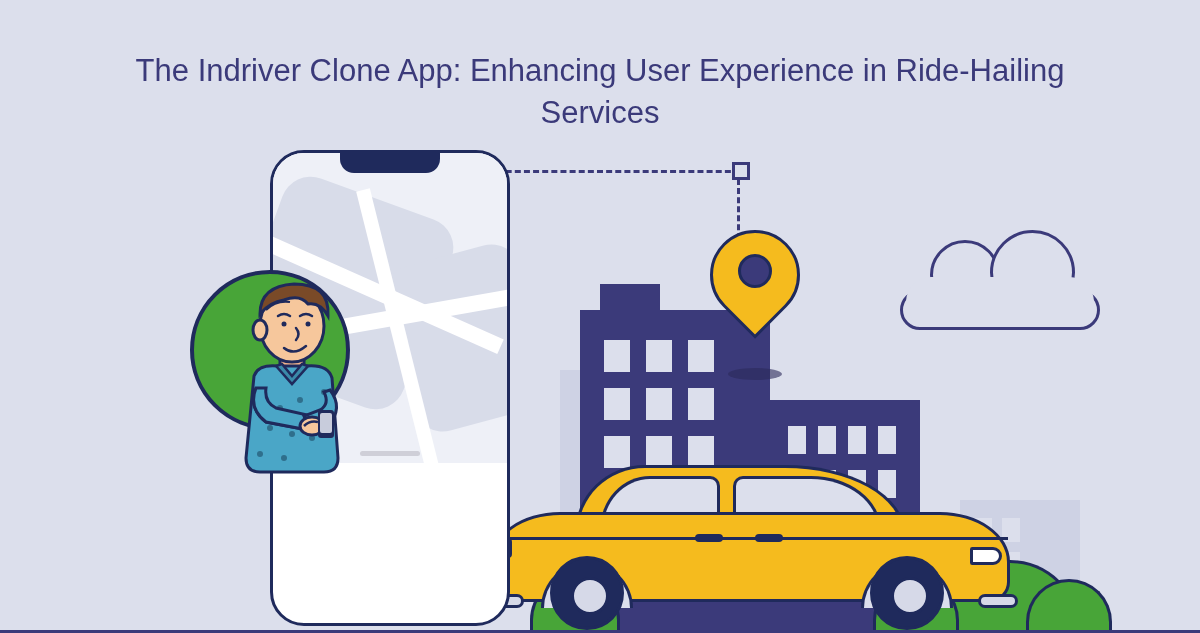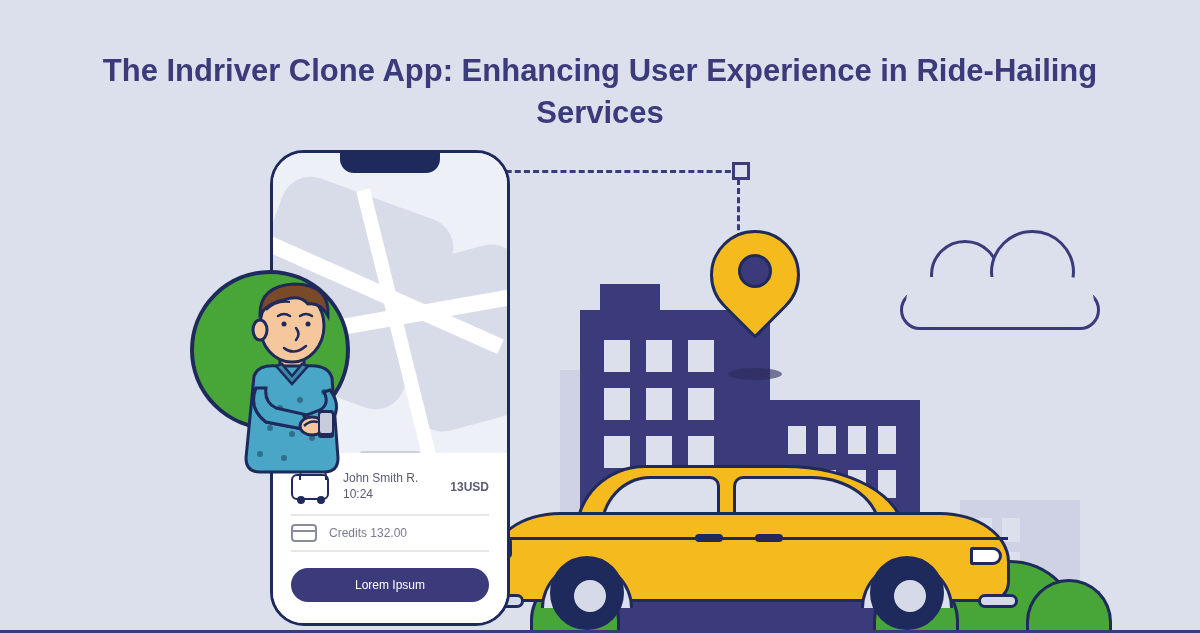--- a/index.html
+++ b/index.html
@@ -12,21 +12,21 @@
       overflow: hidden;
     }
     .heading {
       position: absolute;
       top: 50px;
       left: 0;
       width: 100%;
       text-align: center;
       color: #3b3a7a;
       font-size: 31px;
-      font-weight: 700;
+      font-weight: 400;
       line-height: 1.35;
       padding: 0 80px;
     }
     .stage {
       position: absolute;
       top: 150px;
       left: 0;
       width: 1200px;
       height: 483px;
     }
@@ -648,35 +648,20 @@
   <div class="phone">
     <div class="phone-map">
       <div class="map-blob1"></div>
       <div class="map-blob2"></div>
       <div class="map-line ml1"></div>
       <div class="map-line ml2"></div>
       <div class="map-line ml3"></div>
     </div>
     <div class="phone-notch"></div>
     <div class="phone-tab"></div>
-    <div class="phone-panel">
-      <div class="panel-row">
-        <div class="ride-icon"></div>
-        <div class="ride-info">
-          <div>John Smith R.</div>
-          <div>10:24</div>
-        </div>
-        <div class="ride-price">13USD</div>
-      </div>
-      <div class="credits-row">
-        <div class="credit-icon"></div>
-        <span>Credits 132.00</span>
-      </div>
-      <button class="cta-btn">Lorem Ipsum</button>
-    </div>
   </div>
 
   <div class="avatar-wrap">
     <div class="avatar-circle"></div>
     <svg class="avatar-svg" viewBox="0 0 180 240">
 
       <path d="M80 96 L80 112 L104 112 L104 96 Z" fill="#f2b48c" stroke="#1f2a5c" stroke-width="3"></path>
 
       <ellipse cx="92" cy="68" rx="32" ry="36" fill="#f6c79c" stroke="#1f2a5c" stroke-width="3"></ellipse>
 

